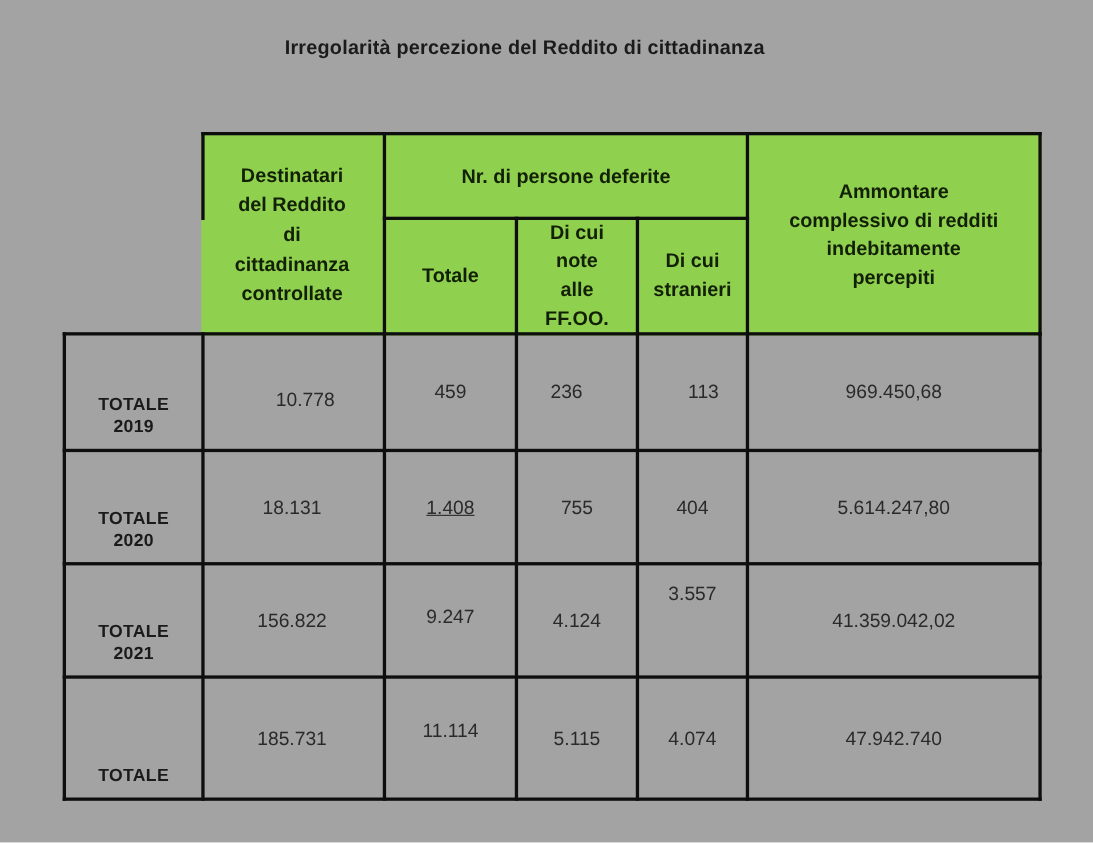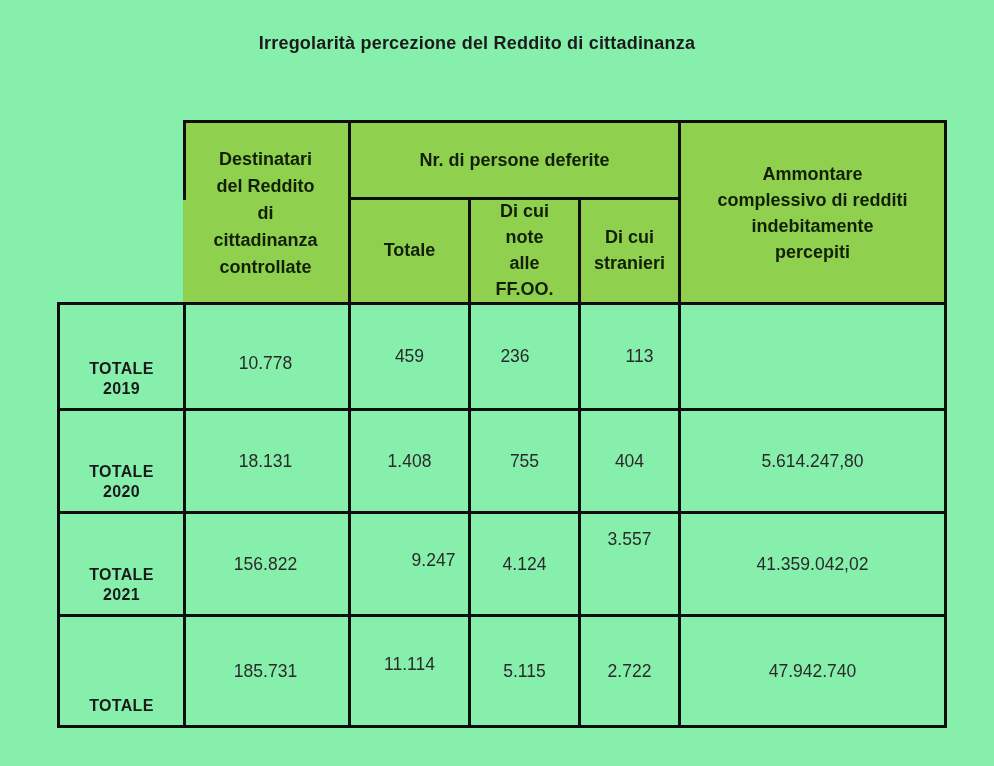--- a/index.html
+++ b/index.html
@@ -4,21 +4,21 @@
 <style>
   html, body {
     margin: 0;
     padding: 0;
     background: #ffffff;
   }
   #page {
     position: relative;
     width: 994px;
     height: 766px;
-    background: #86efac;
+    background: #a3a3a3;
     font-family: "Liberation Sans", sans-serif;
     overflow: hidden;
   }
   #doc-title {
     position: absolute;
     left: 0;
     top: 33px;
     width: 954px;
     text-align: center;
     font-size: 18px;
@@ -125,41 +125,42 @@
   <div class="bline" style="left:57px; top:302px; width:3px; height:426px;"></div>
   <div class="bline" style="left:183px; top:302px; width:3px; height:426px;"></div>
   <div class="bline" style="left:348px; top:302px; width:3px; height:426px;"></div>
   <div class="bline" style="left:468px; top:302px; width:3px; height:426px;"></div>
   <div class="bline" style="left:578px; top:302px; width:3px; height:426px;"></div>
   <div class="bline" style="left:678px; top:302px; width:3px; height:426px;"></div>
   <div class="bline" style="left:944px; top:302px; width:3px; height:426px;"></div>
 
   <div class="lcell" style="left:60px; top:305px; width:123px; height:103px;">TOTALE
 2019</div>
-  <div class="ncell" style="left:186px; top:305px; width:159px; height:117px;">10.778</div>
+  <div class="ncell" style="left:186px; top:305px; width:159px; height:117px;padding-left:12px;">10.778</div>
   <div class="ncell" style="left:351px; top:305px; width:117px; height:103px;">459</div>
   <div class="ncell" style="left:471px; top:305px; width:88px; height:103px;">236</div>
   <div class="ncell" style="left:581px; top:305px; width:117px; height:103px;">113</div>
+  <div class="ncell" style="left:681px; top:305px; width:263px; height:103px;">969.450,68</div>
 
   <div class="lcell" style="left:60px; top:411px; width:123px; height:100px;">TOTALE
 2020</div>
   <div class="ncell" style="left:186px; top:411px; width:159px; height:100px;">18.131</div>
-  <div class="ncell" style="left:351px; top:411px; width:117px; height:100px;">1.408</div>
+  <div class="ncell" style="left:351px; top:411px; width:117px; height:100px;text-decoration:underline;">1.408</div>
   <div class="ncell" style="left:471px; top:411px; width:107px; height:100px;border-radius:21px;">755</div>
   <div class="ncell" style="left:581px; top:411px; width:97px; height:100px;">404</div>
   <div class="ncell" style="left:681px; top:411px; width:263px; height:100px;">5.614.247,80</div>
 
   <div class="lcell" style="left:60px; top:514px; width:123px; height:100px;">TOTALE
 2021</div>
   <div class="ncell" style="left:186px; top:514px; width:159px; height:100px;">156.822</div>
-  <div class="ncell" style="left:351px; top:514px; width:117px; height:92px;padding-left:24px;">9.247</div>
+  <div class="ncell" style="left:351px; top:514px; width:117px; height:92px;">9.247</div>
   <div class="ncell" style="left:471px; top:514px; width:107px; height:100px;">4.124</div>
   <div class="ncell" style="left:581px; top:495px; width:97px; height:88px;">3.557</div>
   <div class="ncell" style="left:681px; top:514px; width:263px; height:100px;">41.359.042,02</div>
 
   <div class="lcell" style="left:60px; top:617px; width:123px; height:108px;">TOTALE</div>
   <div class="ncell" style="left:186px; top:617px; width:159px; height:108px;">185.731</div>
   <div class="ncell" style="left:351px; top:617px; width:117px; height:94px;">11.114</div>
   <div class="ncell" style="left:471px; top:617px; width:107px; height:108px;text-align:center;">5.115</div>
-  <div class="ncell" style="left:581px; top:617px; width:97px; height:108px;">2.722</div>
+  <div class="ncell" style="left:581px; top:617px; width:97px; height:108px;">4.074</div>
   <div class="ncell" style="left:681px; top:617px; width:263px; height:108px;">47.942.740</div>
 
 </div>
 
 </body></html>

